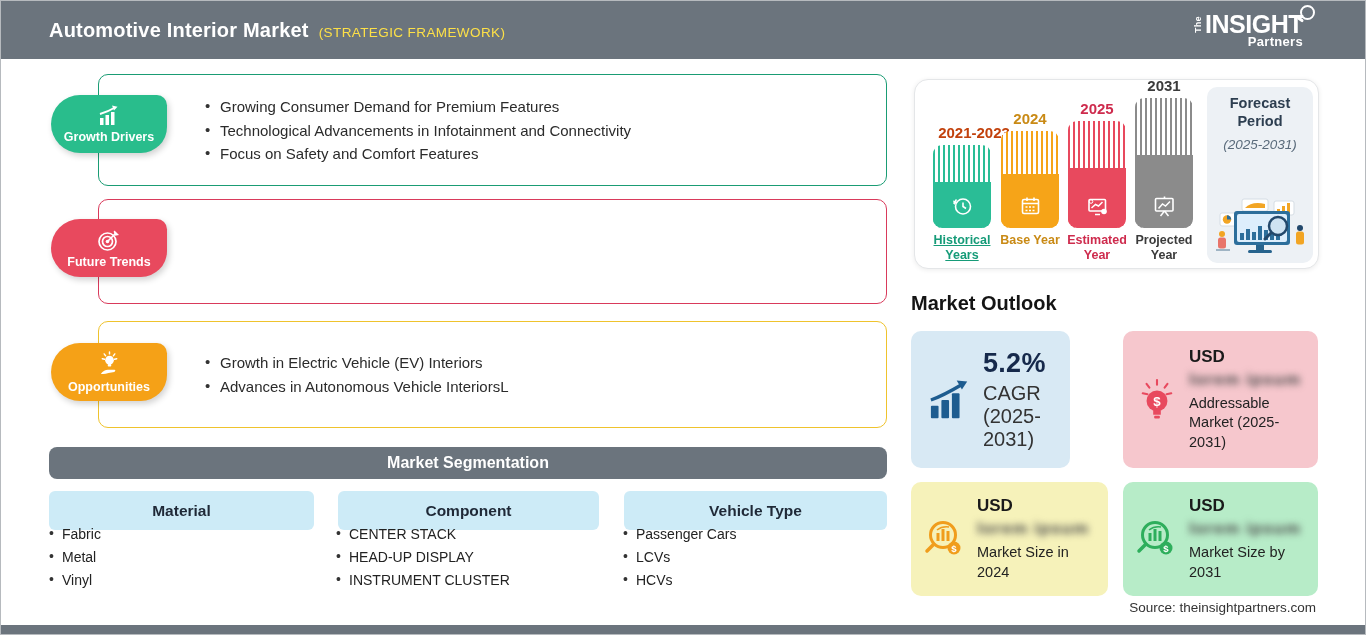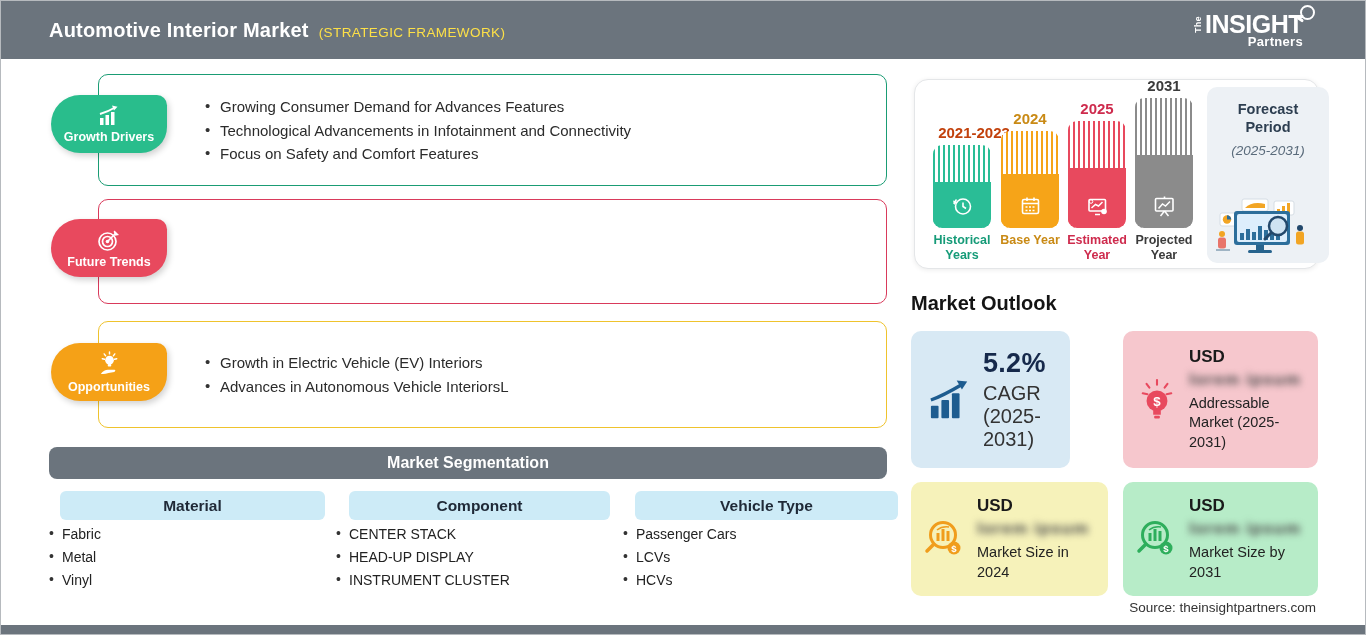--- a/index.html
+++ b/index.html
@@ -39,23 +39,23 @@
            box-shadow:2px 3px 6px rgba(0,0,0,.18); z-index:3; }
   .bg0 { top:94px;  background:#29bd8c; }
   .bg1 { top:218px; background:#e8495e; }
   .bg2 { top:342px; background:#f5a117; }
   .badge .blabel { color:#fff; font-size:12.5px; font-weight:bold; margin-top:2px; white-space:nowrap; }
 
   
   .segbar { position:absolute; left:48px; top:446px; width:838px; height:32px; background:#6b747d;
             border-radius:8px; color:#fff; font-size:16px; font-weight:bold;
             display:flex; align-items:center; justify-content:center; }
-  .pill { position:absolute; top:490px; height:29px; background:#cdebf7; border-radius:6px;
+  .pill { position:absolute; top:490px; height:39px; background:#cdebf7; border-radius:6px;
           display:flex; align-items:center; justify-content:center;
-          font-size:15.5px; font-weight:bold; color:#1f2937;margin-left:11px; }
+          font-size:15.5px; font-weight:bold; color:#1f2937; }
   .pl0 { left:48px;  width:265px; }
   .pl1 { left:337px; width:261px; }
   .pl2 { left:623px; width:263px; }
   .seglist { position:absolute; top:525px; list-style:none; }
   .sl0 { left:48px; } .sl1 { left:335px; } .sl2 { left:622px; }
   .seglist li { position:relative; padding-left:13px; font-size:14px; color:#222; margin-bottom:7px; }
   .seglist li::before { content:"•"; position:absolute; left:0; top:-1px; color:#333; }
 
   
   .tcard { position:absolute; left:913px; top:78px; width:405px; height:190px; background:#fff;
@@ -71,26 +71,26 @@
   .tb2 .solid { background:#e8495e; }
   .tb3 { left:220px; height:130px; background:repeating-linear-gradient(90deg,#8b8b8b 0 2px,#fff 2px 5px); }
   .tb3 .solid { background:#8b8b8b; }
   .yl { position:absolute; transform:translateX(-50%); font-weight:bold; font-size:15px; white-space:nowrap; }
   .yl0 { left:59px;  bottom:127px; color:#c2410c; }
   .yl1 { left:115px; bottom:141px; color:#c98a15; }
   .yl2 { left:182px; bottom:151px; color:#ce2b4d; }
   .yl3 { left:249px; bottom:174px; color:#3b3b3b; }
   .bl { position:absolute; top:153px; width:76px; text-align:center;
         font-weight:bold; font-size:12.5px; line-height:1.18; }
-  .bl0 { left:9px;   color:#169b78; }
+  .bl0 { left:9px;   color:#169b78;text-decoration:underline; }
   .bl1 { left:77px;  color:#c98a15; }
   .bl2 { left:144px; color:#ce2b4d; }
   .bl3 { left:211px; color:#3b3b3b; }
-  .fpanel { position:absolute; left:292px; top:7px; width:122px; height:176px; background:#edf1f5;
-            border-radius:10px; text-align:center; padding-top:13px; }
+  .fpanel { position:absolute; left:292px; top:7px; width:106px; height:176px; background:#edf1f5;
+            border-radius:10px; text-align:center; padding-top:7px; }
   .ftitle { font-size:14.5px; font-weight:bold; color:#2d3e50; line-height:1.25;
             width:72px; margin:0 auto; }
   .frange { font-size:13.5px; color:#5a6b7b; margin-top:7px;font-style:italic; }
   .fillus { position:absolute; left:5px; bottom:4px; }
 
   
   .mo-title { position:absolute; left:910px; top:291px; font-size:20px; font-weight:bold; color:#141414; }
   .ocard { position:absolute; border-radius:10px; }
   .oc0 { left:910px;  top:330px; width:159px; height:137px; background:#d8e9f4;
          display:flex; align-items:center; padding-left:16px; gap:10px; }
@@ -124,21 +124,21 @@
         <span class="logo-the">The</span>
         <span class="logo-insight">INSIGHT</span>
       </div>
       <span class="logo-partners">Partners</span>
       <span class="logo-lens"></span>
     </div>
   </div>
 
   <div class="secbox sb0">
     <ul>
-      <li>Growing Consumer Demand for Advances Features</li>
+      <li>Growing Consumer Demand for Premium Features</li>
       <li>Technological Advancements in Infotainment and Connectivity</li>
       <li>Focus on Safety and Comfort Features</li>
     </ul>
   </div>
   <div class="badge bg0">
     <svg width="26" height="23" viewBox="0 0 26 23">
       <rect x="4" y="13" width="3.5" height="7" fill="#fff"></rect>
       <rect x="9.5" y="10" width="3.5" height="10" fill="#fff"></rect>
       <rect x="15" y="7" width="3.5" height="13" fill="#fff"></rect>
       <path d="M4 9 C9 7.5 14 5.5 19 2.5" stroke="#fff" stroke-width="2" fill="none"></path>

